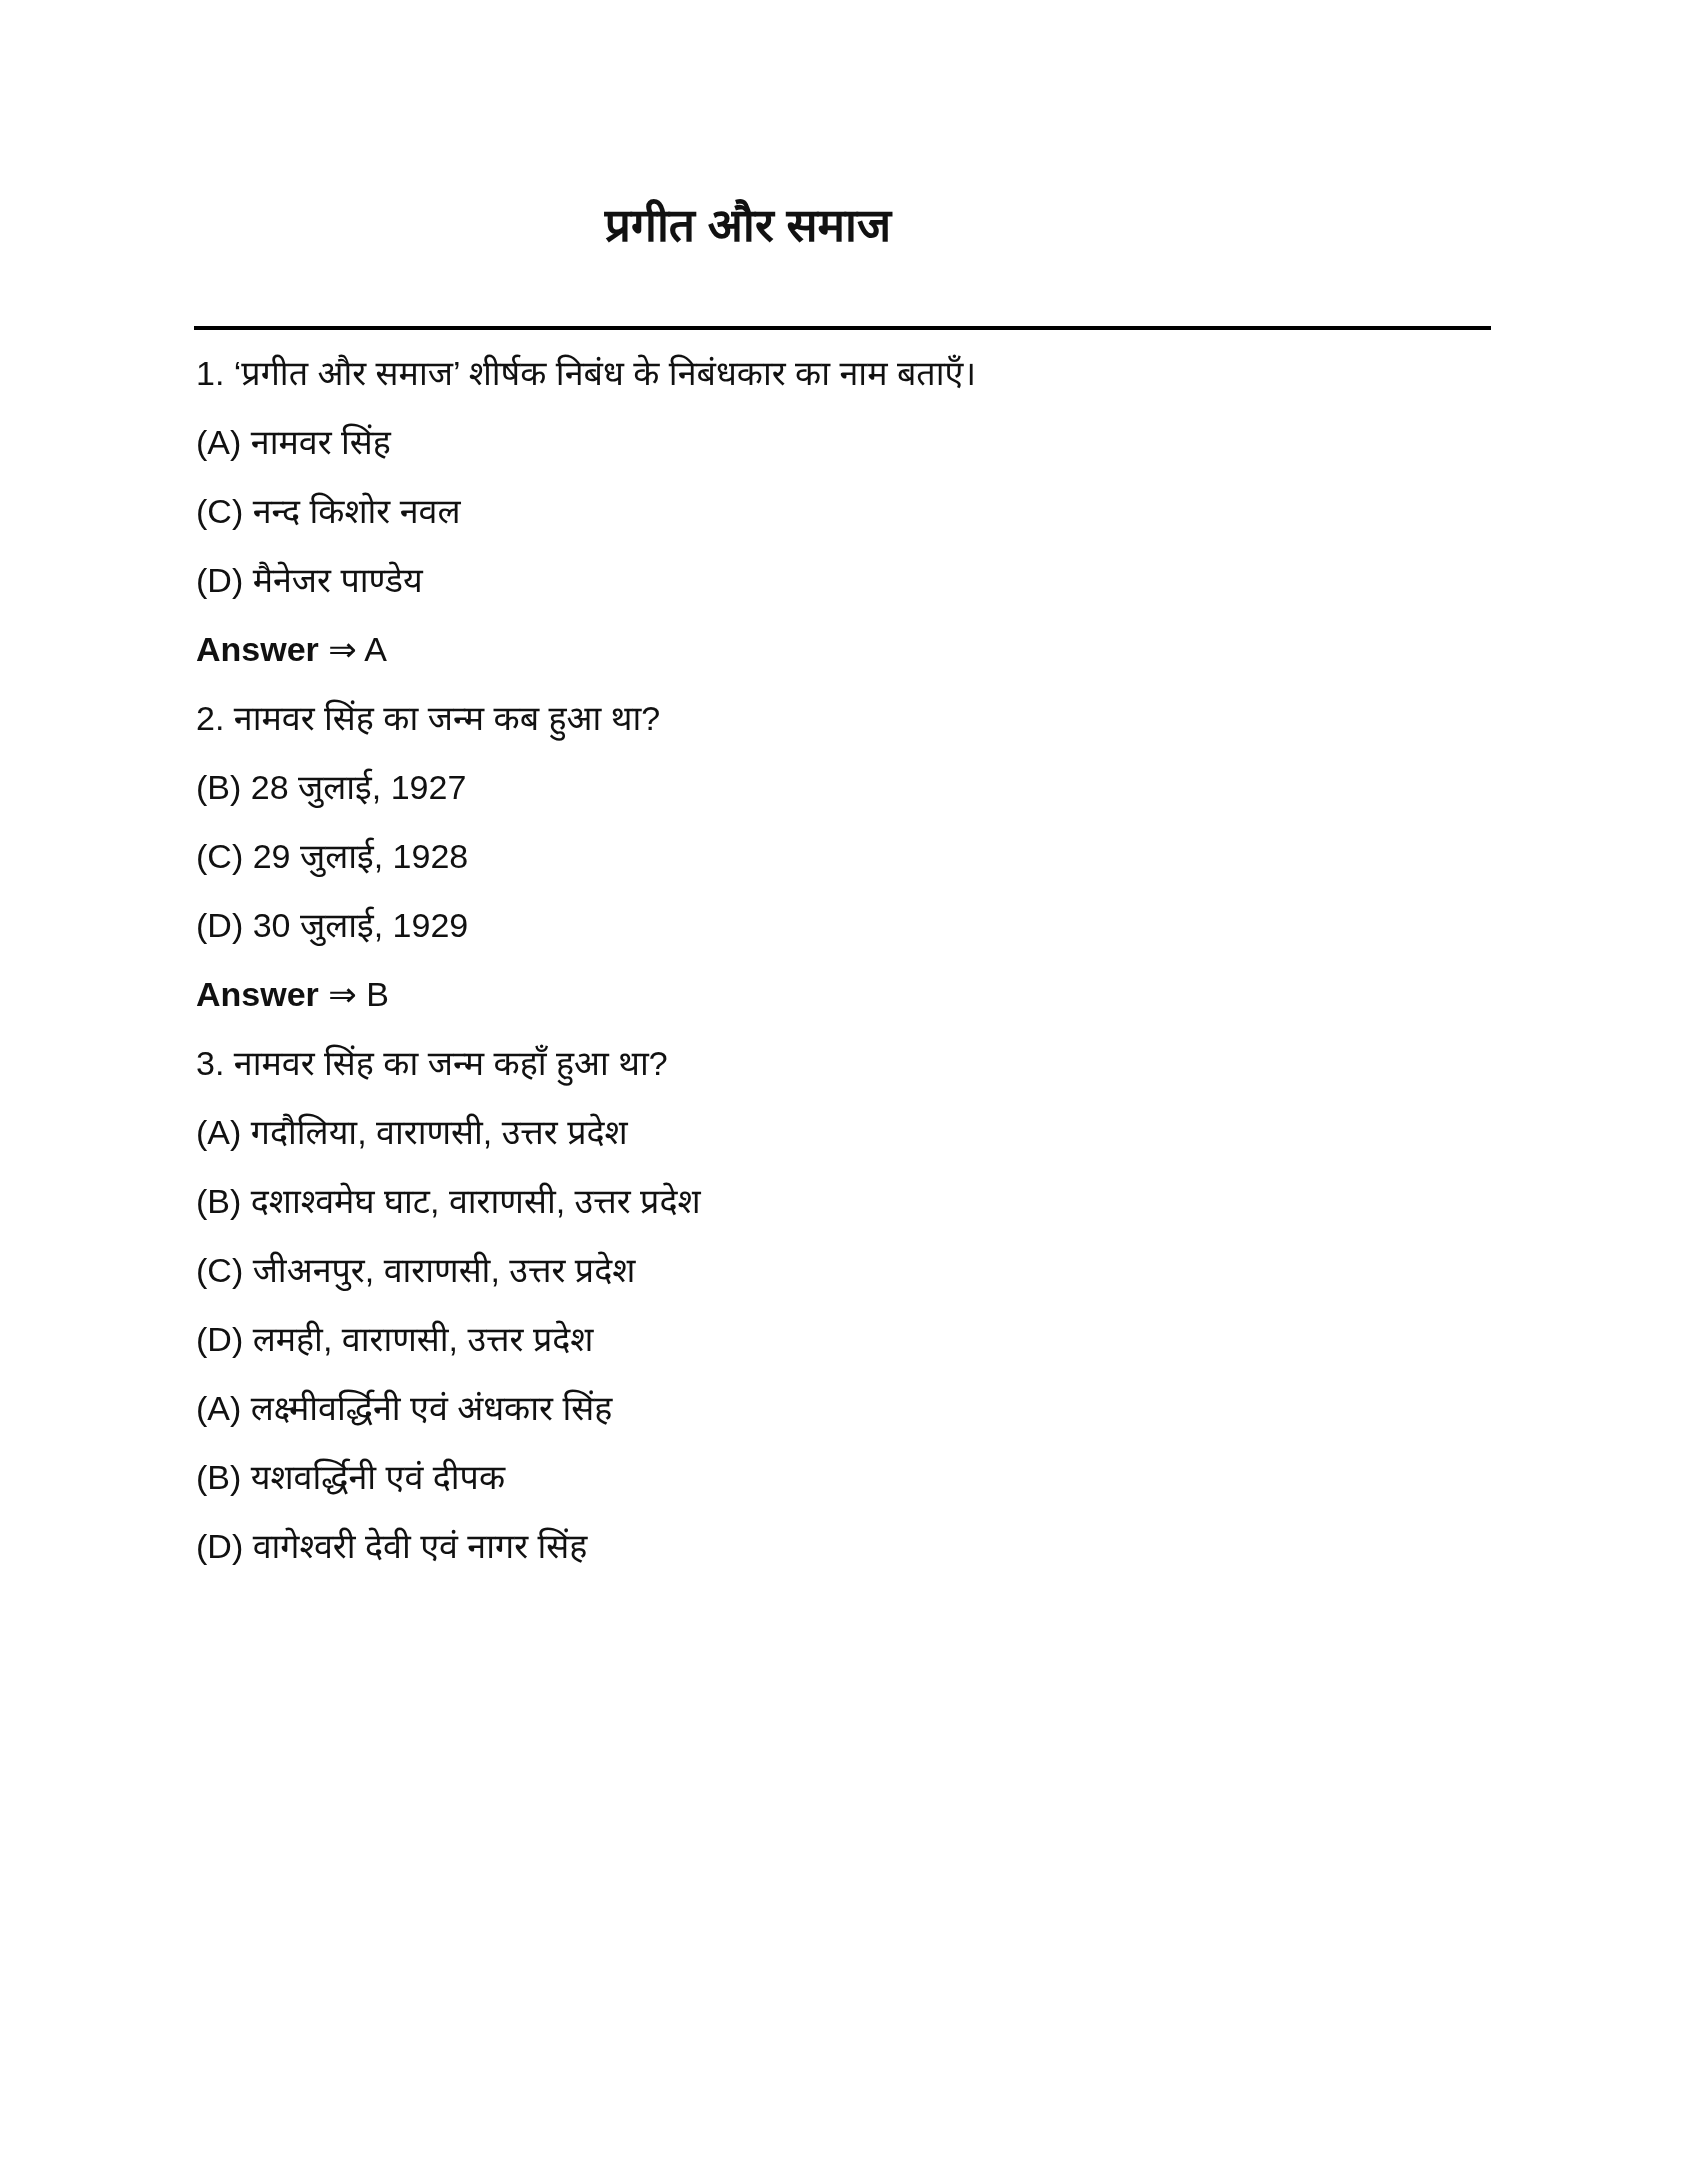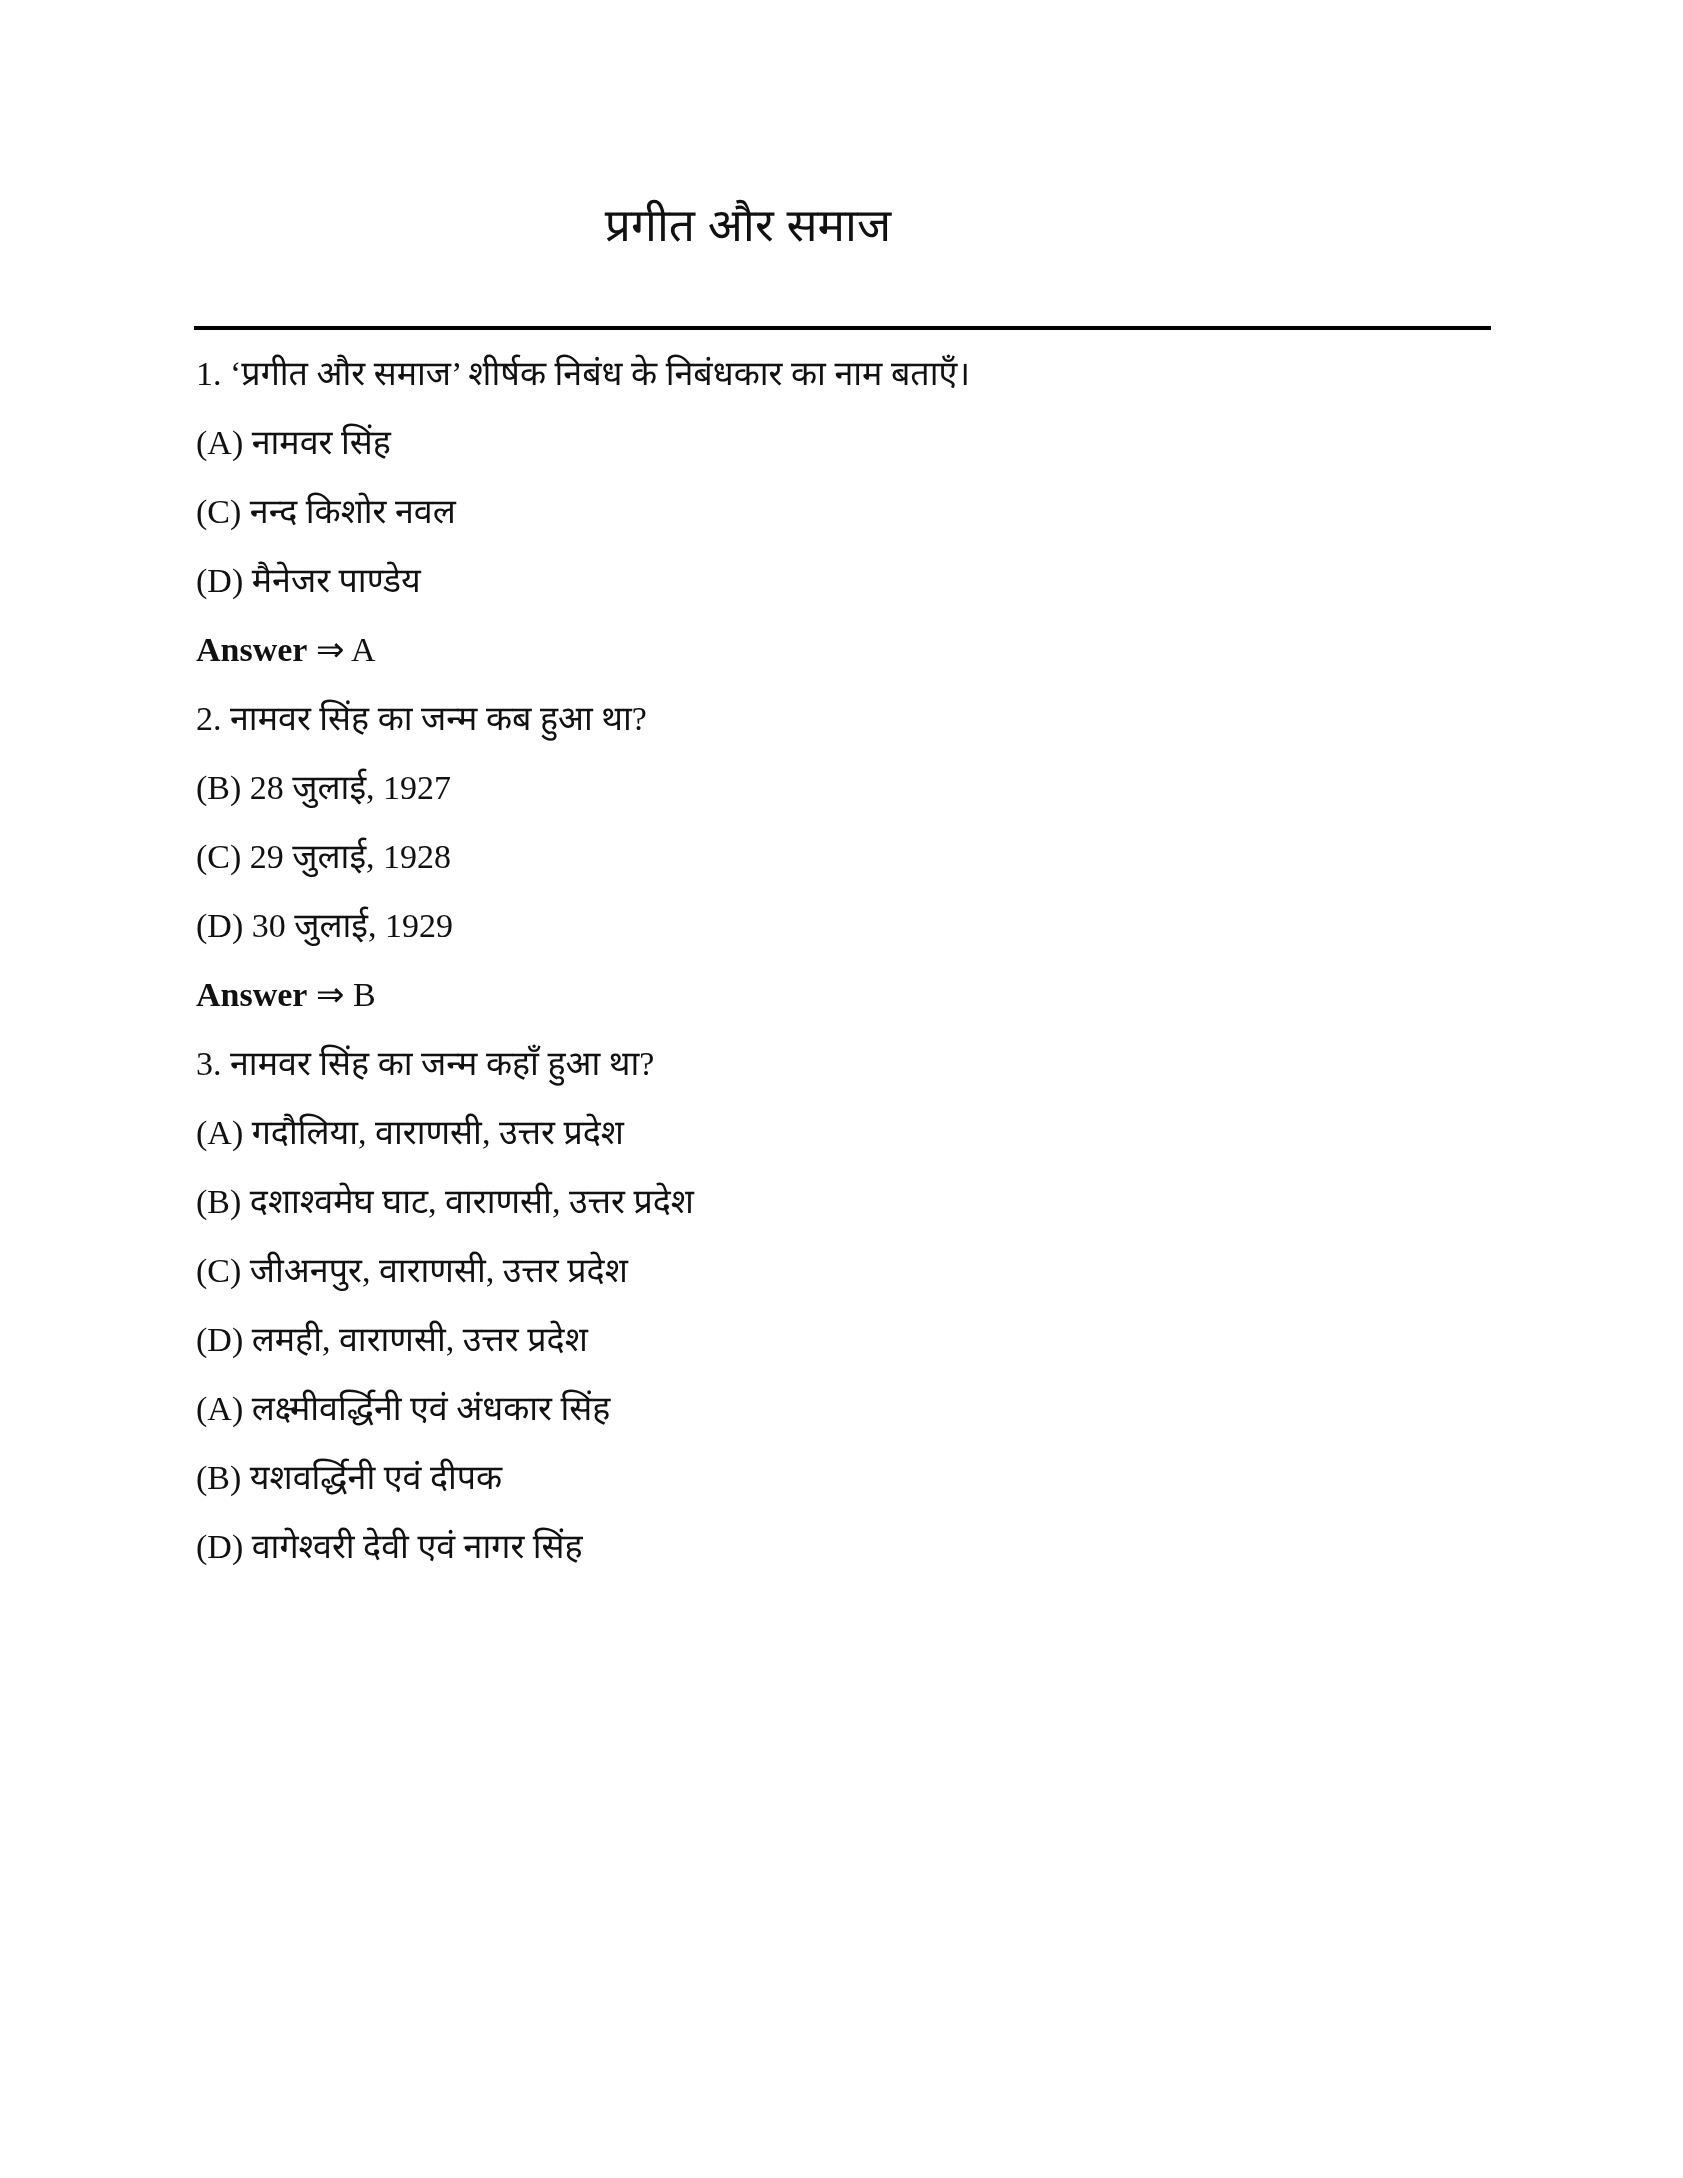--- a/index.html
+++ b/index.html
@@ -1,22 +1,22 @@
 <!DOCTYPE html>
 <html><head>
 <meta charset="utf-8">
 <style>
   html, body { margin:0; padding:0; background:#ffffff; }
   body { width:1683px; height:2178px; position:relative; overflow:hidden;
          font-family:"Liberation Sans","DejaVu Sans",sans-serif; color:#111; }
   .title { position:absolute; top:194px; left:0; width:1496px; text-align:center;
-           font-size:46px; font-weight:normal; line-height:63px; }
+           font-size:46px; font-weight:bold; line-height:63px; }
   .rule { position:absolute; top:326px; left:194px; width:1297px; height:4px; background:#000; }
   .content { position:absolute; top:348px; left:196px; width:1287px; }
-  .line { height:69px; line-height:51px; font-size:34px; white-space:nowrap;font-family:Liberation Serif, serif; }
+  .line { height:69px; line-height:51px; font-size:34px; white-space:nowrap; }
   .answer-label { font-weight:bold; }
 </style>
 </head>
 <body>
 
 <div class="title">प्रगीत और समाज</div>
 <div class="rule"></div>
 
 <div class="content">
 

